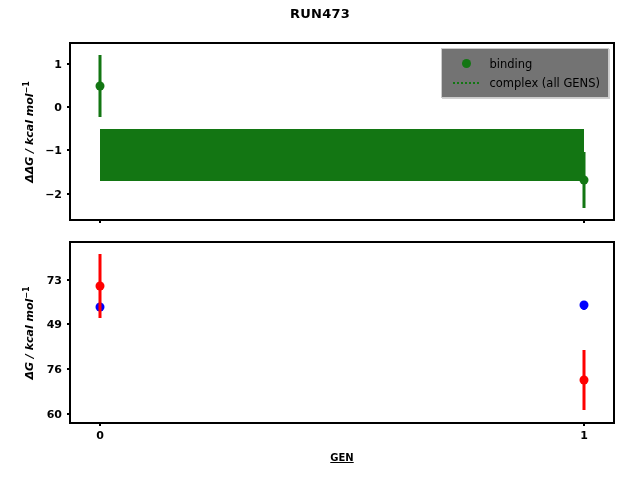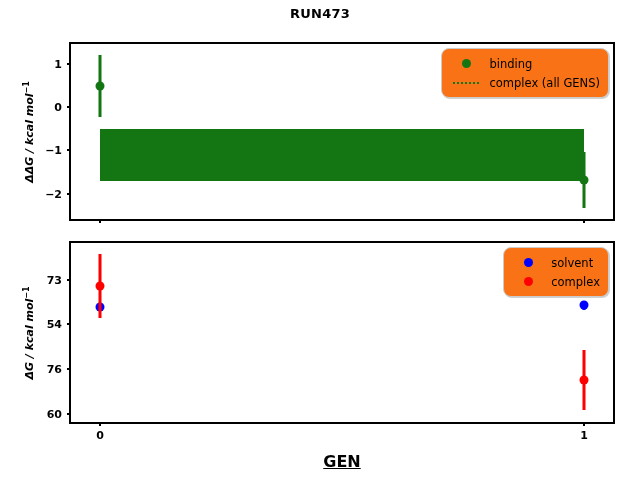--- a/index.html
+++ b/index.html
@@ -24,33 +24,33 @@
              transform:translateY(-50%);}
   .xtick{position:absolute;top:100%;font-size:11px;font-weight:bold;color:#000;
          transform:translateX(-50%);margin-top:7px;}
   .xtickmark{position:absolute;top:100%;width:2px;height:4px;background:#000;
              transform:translateX(-50%);}
 
   
   .ylabel{position:absolute;font-size:11px;font-weight:bold;color:#000;
           white-space:nowrap;transform-origin:50% 50%;
           transform:translate(-50%,-50%) rotate(-90deg);}
-  .xlabel{position:absolute;font-size:16px;font-weight:bold;color:#000;
+  .xlabel{position:absolute;font-size:10px;font-weight:bold;color:#000;
           transform:translateX(-50%);text-decoration:underline;}
   .sup{font-size:8px;vertical-align:super;}
   .ital{font-style:italic;}
 
   
   .errbar{position:absolute;width:3px;transform:translateX(-50%);}
   .marker{position:absolute;width:9px;height:9px;border-radius:50%;
           transform:translate(-50%,-50%);}
   .band{position:absolute;}
 
   
-  .legend{position:absolute;background:#f97316;border:1px solid #ccc;border-radius:8px;
+  .legend{position:absolute;background:#737373;border:1px solid #ccc;border-radius:0;
           box-shadow:1px 1px 0 rgba(0,0,0,.18);padding:5px 8px 5px 7px;text-align:center;}
   .legrow{display:flex;align-items:center;height:19px;white-space:nowrap;}
   .legmark{width:34px;display:flex;align-items:center;justify-content:center;
            flex:0 0 34px;}
   .legdot{width:9px;height:9px;border-radius:50%;display:block;}
   .legdash{width:26px;height:0;border-top:2px dotted #137613;display:block;}
   .legtxt{font-size:11.5px;color:#000;padding-left:6px;}
 </style>
 </head>
 <body>
@@ -104,21 +104,21 @@
 
   <div class="panel" id="panel-bottom">
 
     <div class="ylabel" id="ylab-bottom" style="left: -42px; top: 89.5px;">
       <span class="ital">ΔG / kcal mol</span><span class="sup">−1</span>
     </div>
 
     <div id="bottom-yticks">
         <div class="ytick" style="top: 36.695px;">73</div>
         <div class="ytickmark" style="top: 36.695px;"></div>
-        <div class="ytick" style="top: 81.445px;">54</div>
+        <div class="ytick" style="top: 81.445px;">49</div>
         <div class="ytickmark" style="top: 81.445px;"></div>
         <div class="ytick" style="top: 126.195px;">76</div>
         <div class="ytickmark" style="top: 126.195px;"></div>
         <div class="ytick" style="top: 170.945px;">60</div>
         <div class="ytickmark" style="top: 170.945px;"></div>
       </div>
     <div id="bottom-xticks">
         <div class="xtickmark" style="left: 29.0357px;"></div>
         <div class="xtick" style="left: 29.0357px;">0</div>
         <div class="xtickmark" style="left: 512.964px;"></div>
@@ -129,31 +129,17 @@
         <div class="errbar" style="left: 29.0357px; top: 60.4125px; height: 8.055px; background: rgb(0, 0, 255);"></div>
         <div class="marker" style="left: 29.0357px; top: 64.44px; background: rgb(0, 0, 255);"></div>
         <div class="errbar" style="left: 512.964px; top: 57.7275px; height: 8.95px; background: rgb(0, 0, 255);"></div>
         <div class="marker" style="left: 512.964px; top: 62.2025px; background: rgb(0, 0, 255);"></div>
         <div class="errbar" style="left: 29.0357px; top: 10.74px; height: 64.44px; background: rgb(255, 0, 0);"></div>
         <div class="marker" style="left: 29.0357px; top: 42.96px; background: rgb(255, 0, 0);"></div>
         <div class="errbar" style="left: 512.964px; top: 106.505px; height: 60.86px; background: rgb(255, 0, 0);"></div>
         <div class="marker" style="left: 512.964px; top: 136.935px; background: rgb(255, 0, 0);"></div>
       </div>
 
-    <div class="legend" id="legend-bottom" style="right:4px;top:4px;">
-        <div class="legrow">
-          <span class="legmark">
-            <span class="legdot" style="background: rgb(0, 0, 255);"></span>
-          </span>
-          <span class="legtxt">solvent</span>
-        </div>
-        <div class="legrow">
-          <span class="legmark">
-            <span class="legdot" style="background: rgb(255, 0, 0);"></span>
-          </span>
-          <span class="legtxt">complex</span>
-        </div>
-      </div>
   </div>
 
   <div class="xlabel" id="xlab" style="left:342px;top:452px;">GEN</div>
 
 </div>
 
 </body></html>

